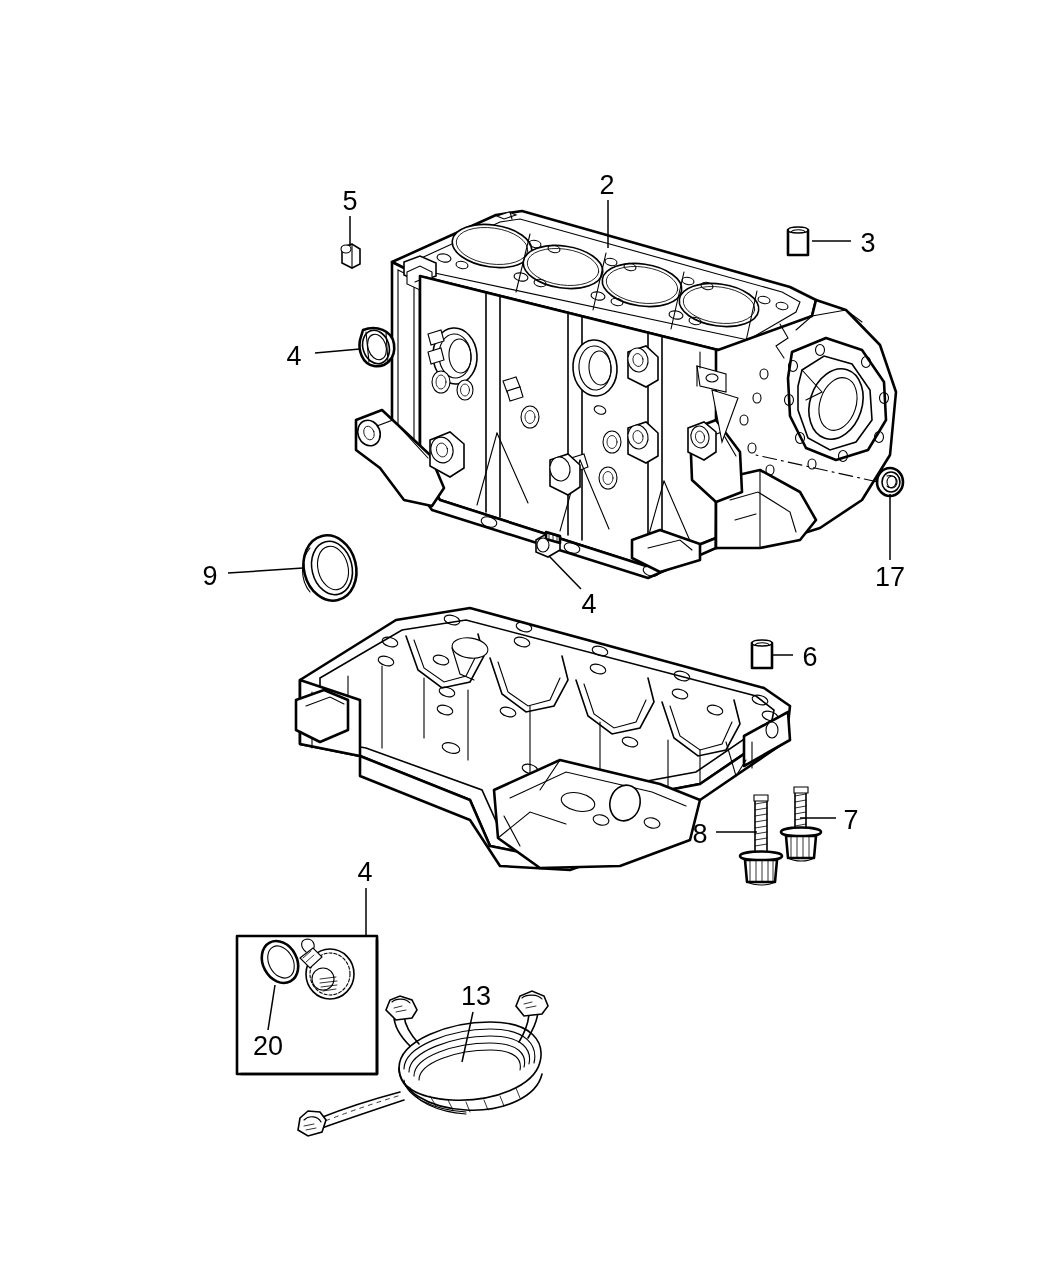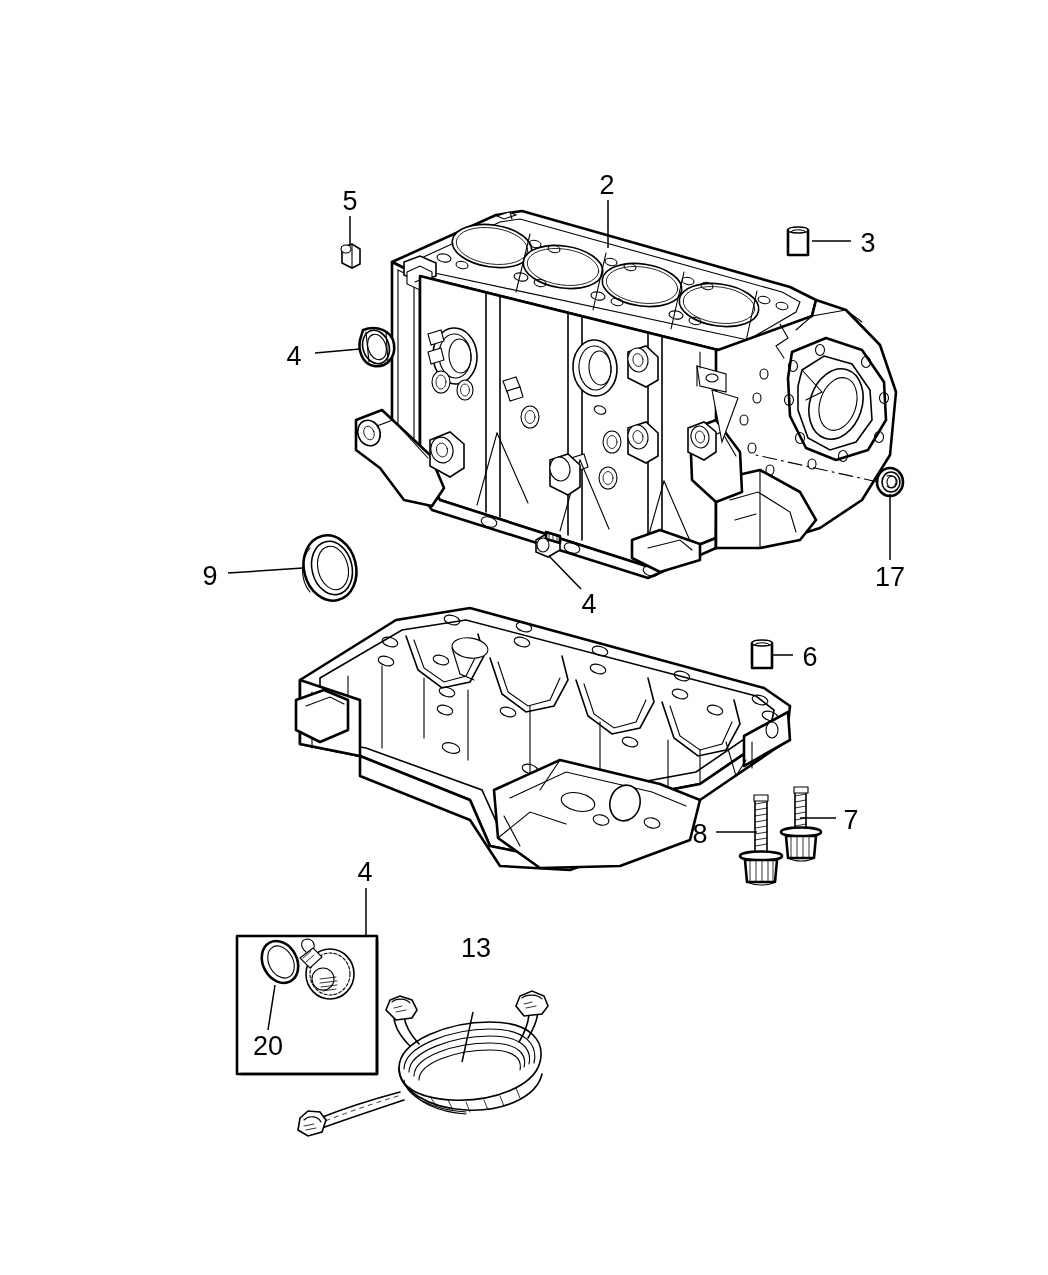--- a/index.html
+++ b/index.html
@@ -487,15 +487,15 @@
   <div class="callout-label" style="left:868px; top:243px;">3</div>
   <div class="callout-label" style="left:294px; top:356px;">4</div>
   <div class="callout-label" style="left:210px; top:576px;">9</div>
   <div class="callout-label" style="left:589px; top:604px;">4</div>
   <div class="callout-label" style="left:890px; top:577px;">17</div>
   <div class="callout-label" style="left:810px; top:657px;">6</div>
   <div class="callout-label" style="left:700px; top:834px;">8</div>
   <div class="callout-label" style="left:851px; top:820px;">7</div>
   <div class="callout-label" style="left:365px; top:872px;">4</div>
   <div class="callout-label" style="left:268px; top:1046px;">20</div>
-  <div class="callout-label" style="left:476px; top:948px;">13</div>
+  <div class="callout-label" style="left:476px; top:996px;">13</div>
 
 </div>
 
 </body></html>

